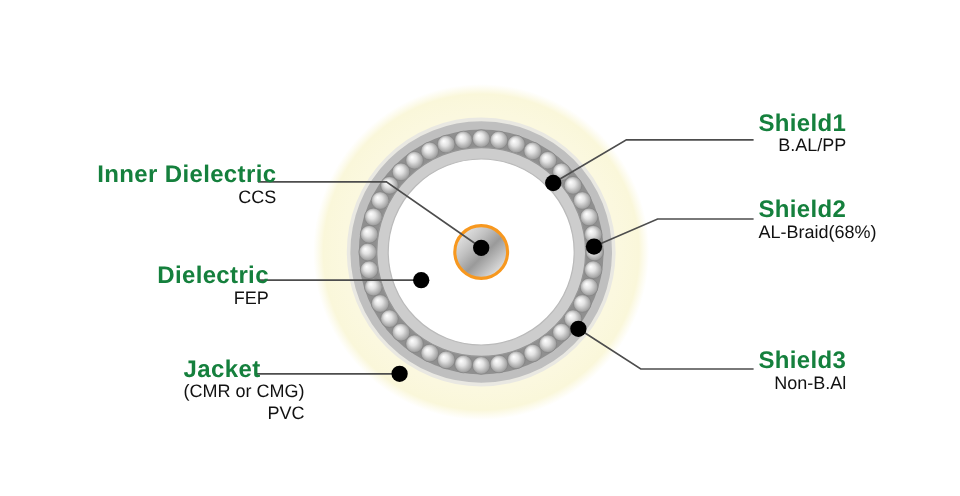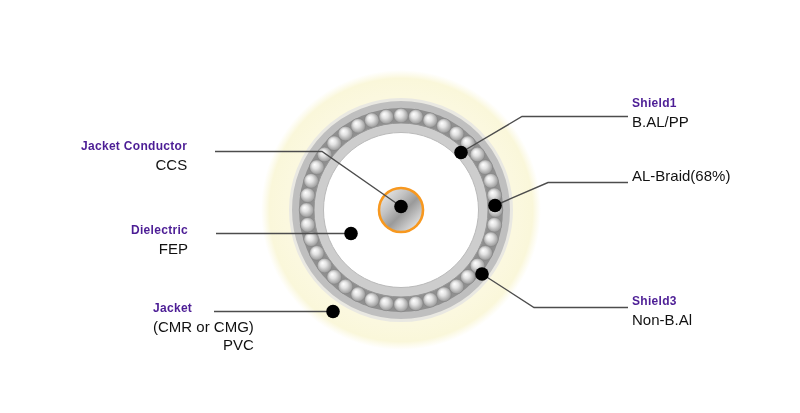--- a/index.html
+++ b/index.html
@@ -8,24 +8,24 @@
     width:800px;height:413px;
     background:#ffffff;
     overflow:hidden;
     font-family:"Liberation Sans", sans-serif;
   }
   #cable-svg{position:absolute;left:0;top:0;}
   .label{position:absolute;white-space:nowrap;}
   .lbl-title{
     font-family:"Liberation Sans", sans-serif;
     font-weight:700;
-    font-size:12px;
+    font-size:20px;
     line-height:18px;
     letter-spacing:.3px;
-    color:#4c1d95;
+    color:#15803d;
   }
   .lbl-sub{
     font-family:"Liberation Sans", sans-serif;
     font-weight:400;
     font-size:15px;
     line-height:17px;
     color:#111;
     margin-top:1px;
     text-align:right;
   }
@@ -119,41 +119,42 @@
       <circle cx="401" cy="206.5" r="6.8"></circle>
       <circle cx="351" cy="233.5" r="6.8"></circle>
       <circle cx="333" cy="311.5" r="6.8"></circle>
       <circle cx="461" cy="152.5" r="6.8"></circle>
       <circle cx="495" cy="205.5" r="6.8"></circle>
       <circle cx="482" cy="274" r="6.8"></circle>
     </g>
   </svg>
 
   <div class="label" style="left:81px;top:137px">
-    <div class="lbl-title">Jacket Conductor</div>
+    <div class="lbl-title">Inner Dielectric</div>
     <div class="lbl-sub">CCS</div>
   </div>
 
   <div class="label" style="left:131px;top:221px">
     <div class="lbl-title">Dielectric</div>
     <div class="lbl-sub">FEP</div>
   </div>
 
   <div class="label" style="left:153px;top:299px">
     <div class="lbl-title">Jacket</div>
     <div class="lbl-sub">(CMR or CMG)</div>
     <div class="lbl-sub">PVC</div>
   </div>
 
   <div class="label" style="left:632px;top:94px">
     <div class="lbl-title">Shield1</div>
     <div class="lbl-sub">B.AL/PP</div>
   </div>
 
   <div class="label" style="left:632px;top:166px">
+    <div class="lbl-title">Shield2</div>
     <div class="lbl-sub">AL-Braid(68%)</div>
   </div>
 
   <div class="label" style="left:632px;top:292px">
     <div class="lbl-title">Shield3</div>
     <div class="lbl-sub">Non-B.Al</div>
   </div>
 
 </div>
 

